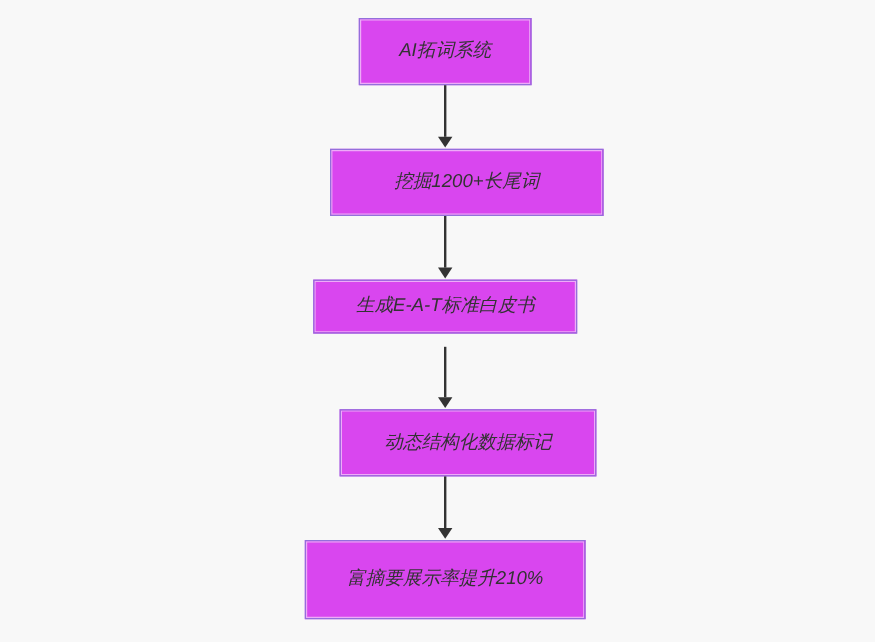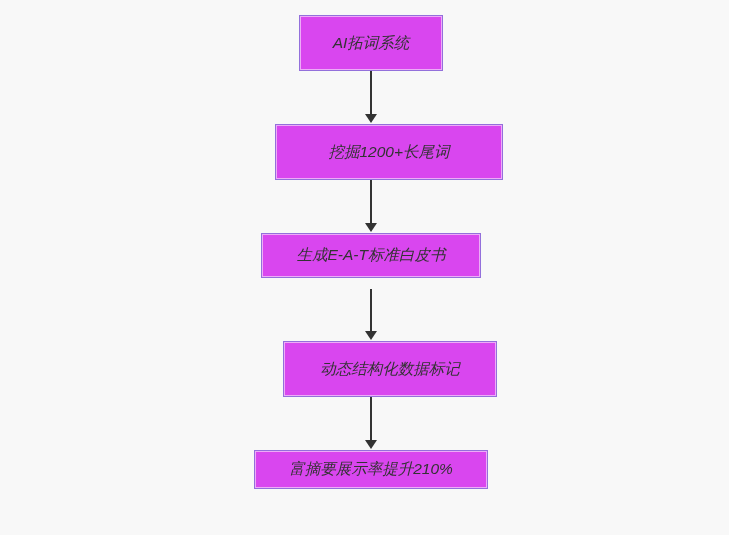--- a/index.html
+++ b/index.html
@@ -69,21 +69,21 @@
   </div>
 
   <div class="node" style="left:261px; top:233px; width:220px; height:45px;">
     <span class="node-label">生成E-A-T标准白皮书</span>
   </div>
 
   <div class="node" style="left:264px; top:341px; width:214px; height:56px;margin-left:19px;">
     <span class="node-label">动态结构化数据标记</span>
   </div>
 
-  <div class="node" style="left:254px; top:450px; width:234px; height:39px;">
+  <div class="node" style="left:254px; top:450px; width:234px; height:66px;">
     <span class="node-label">富摘要展示率提升210%</span>
   </div>
 
   <div class="arrow" style="left:365px; top:71px; height:52px;">
     <div class="arrow-line"></div>
     <div class="arrow-head"></div>
   </div>
 
   <div class="arrow" style="left:365px; top:180px; height:52px;">
     <div class="arrow-line"></div>

